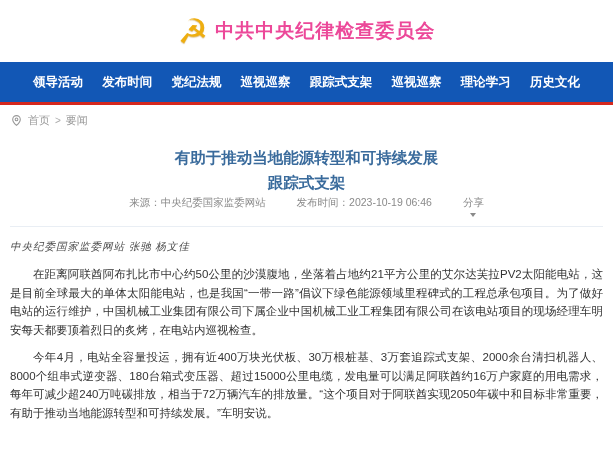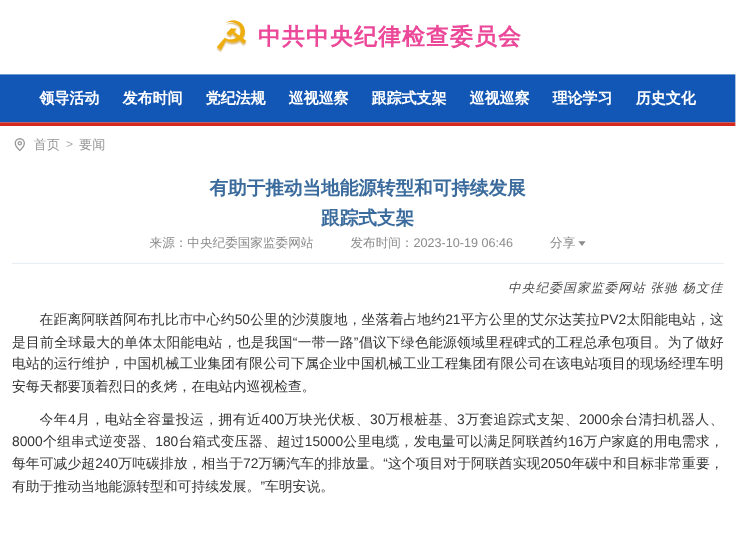--- a/index.html
+++ b/index.html
@@ -53,31 +53,31 @@
   .article-title {
     margin-top:17px; text-align:center;
     color:#3a6b9c; font-weight:bold; font-size:15.5px; line-height:25px;
   }
 
   .meta-row {
     margin-top:1px; text-align:center;
     font-size:10.5px; color:#8a8a8a;
   }
   .meta-row .meta-item { margin:0 14px; white-space:nowrap; }
-  .share-btn { cursor:pointer; display:inline-flex; align-items:center; gap:3px; }
+  .share-btn { cursor:pointer; display:inline-flex; align-items:center; gap:3px;flex-direction:column; }
   .share-caret {
     display:inline-block; width:0; height:0;
     border-left:3.5px solid transparent; border-right:3.5px solid transparent;
     border-top:4px solid #8a8a8a;
   }
 
   .meta-divider { margin-top:9px; border-bottom:1px solid #e9eef4; }
 
   .byline {
-    margin-top:13px; text-align:right;
+    margin-top:13px; text-align:left;
     font-family:"Liberation Serif","DejaVu Serif",serif; font-style:italic;
     font-size:10.5px; color:#4a4a4a; letter-spacing:1px;
   }
 
   .article-body { margin-top:11px; }
   .article-body p {
     font-size:11.5px; line-height:18.5px; color:#333;
     text-indent:2em; text-align:justify; margin-bottom:9px;
   }
 </style>

